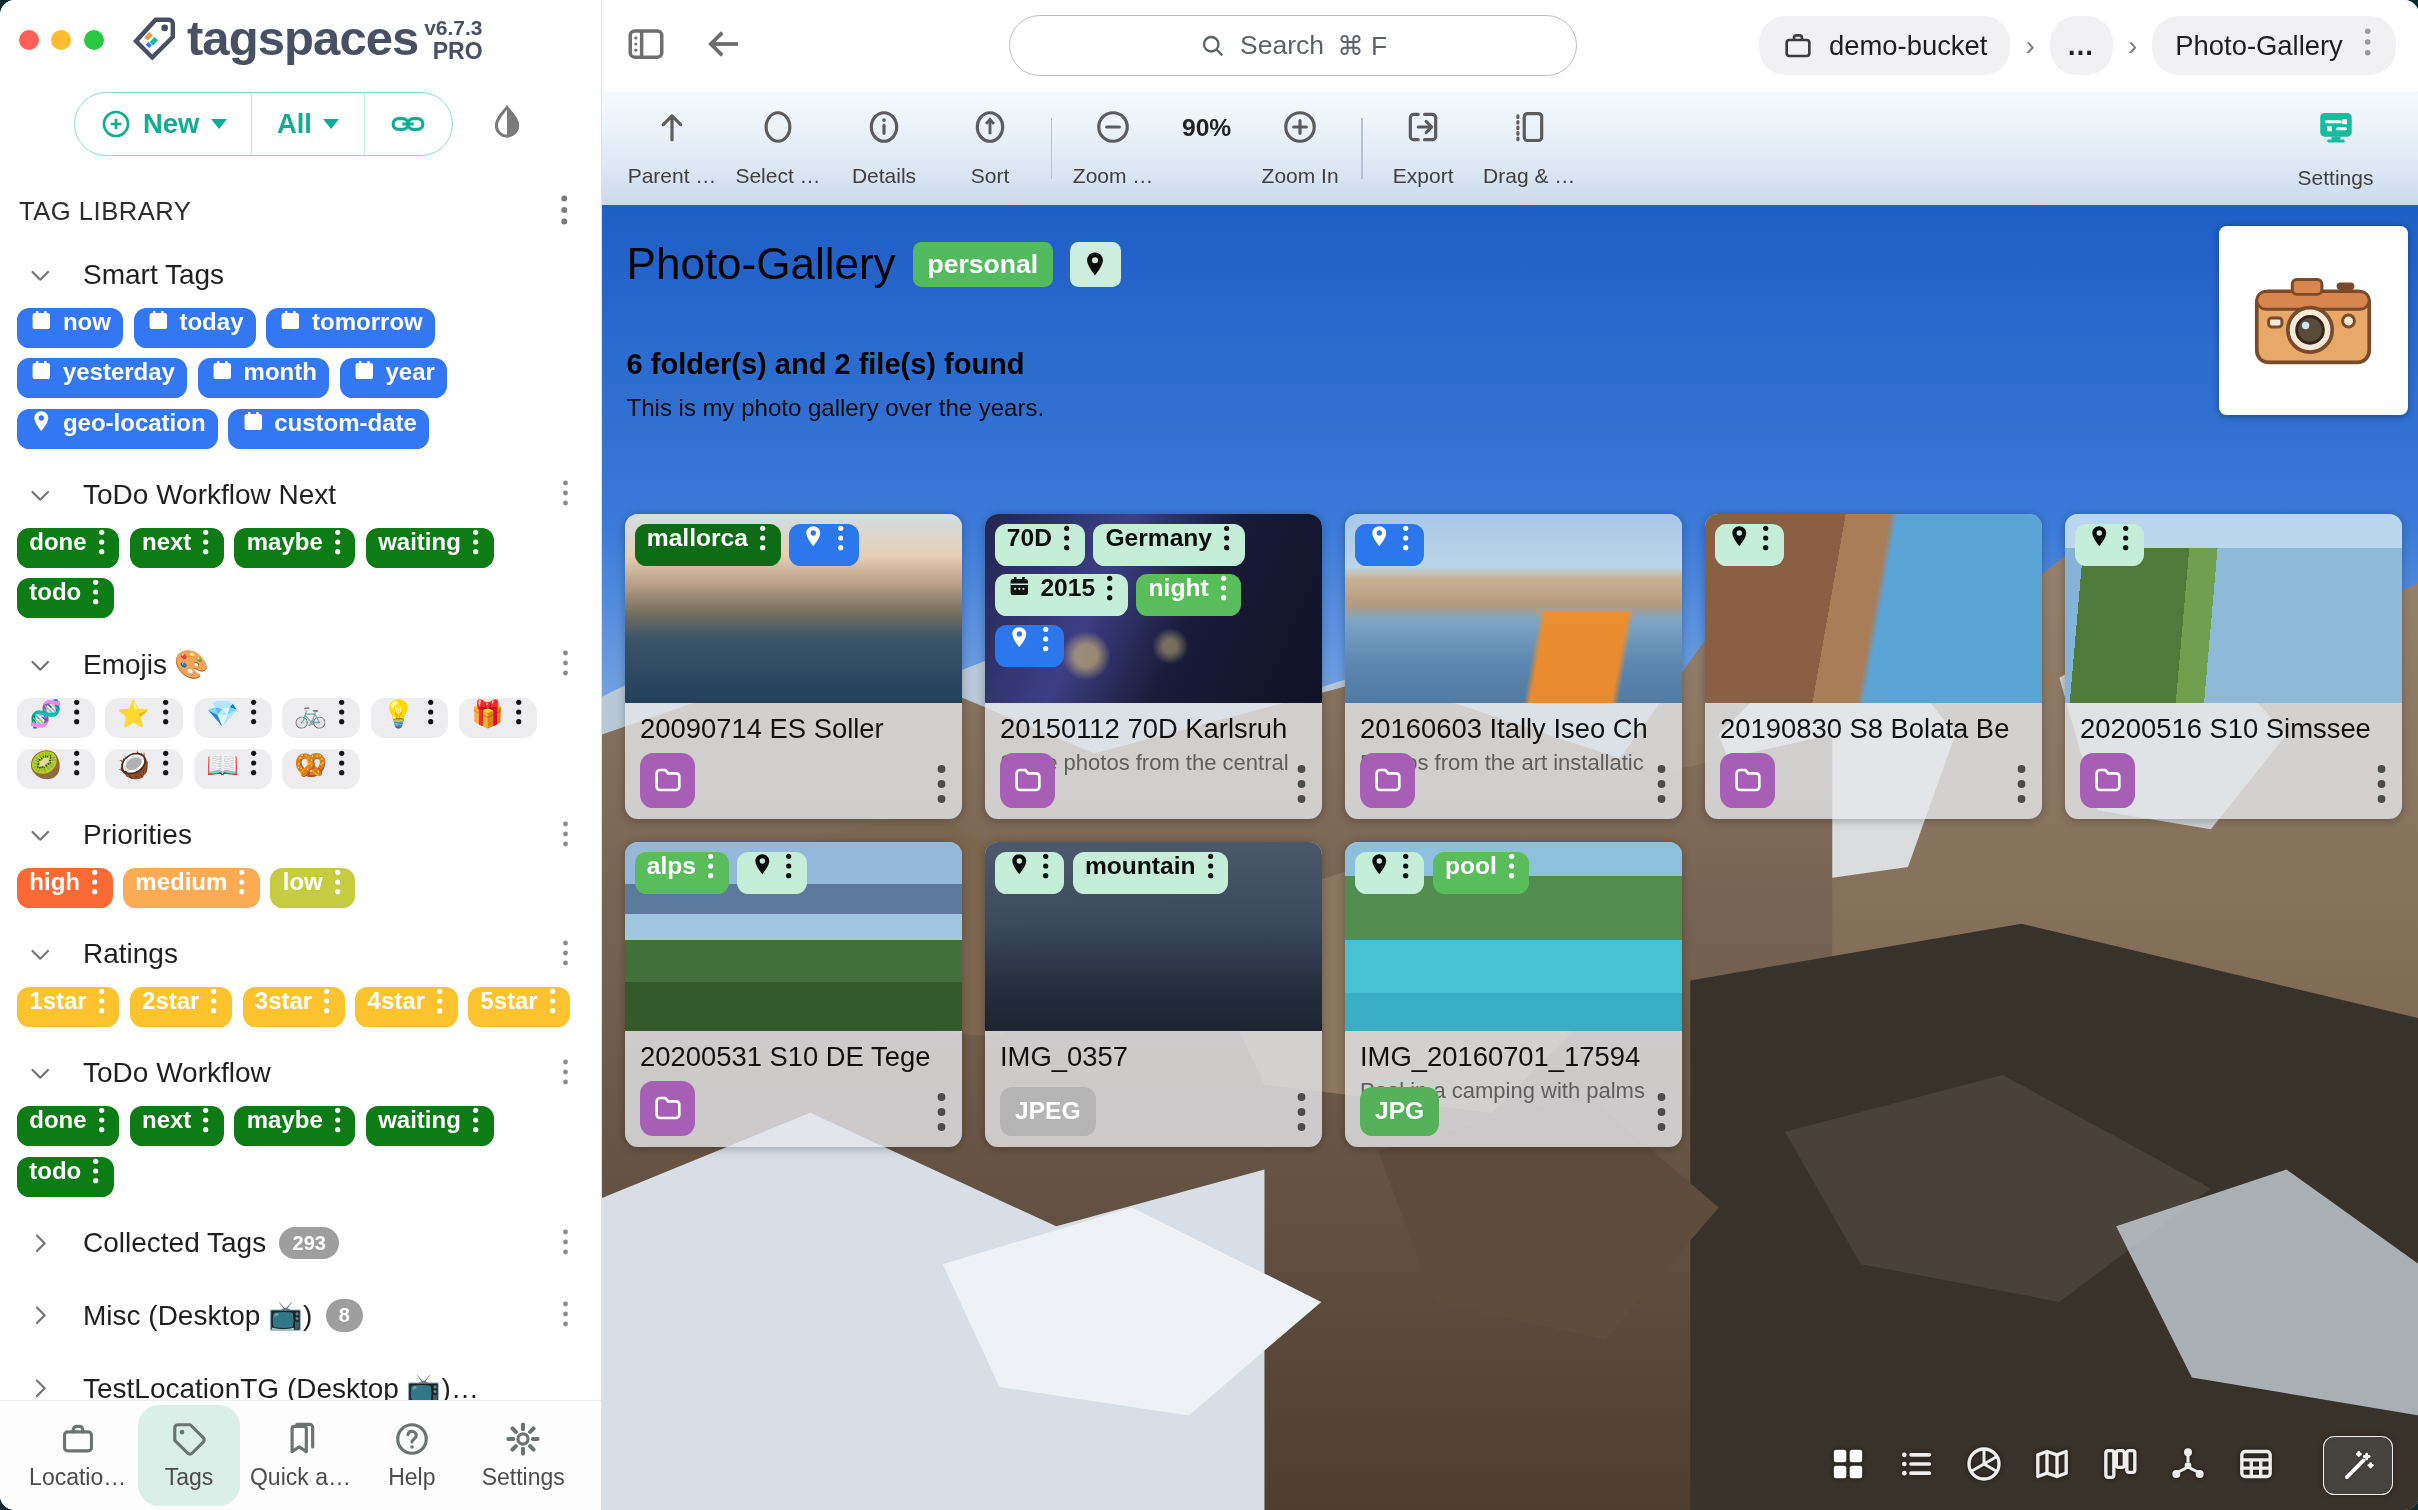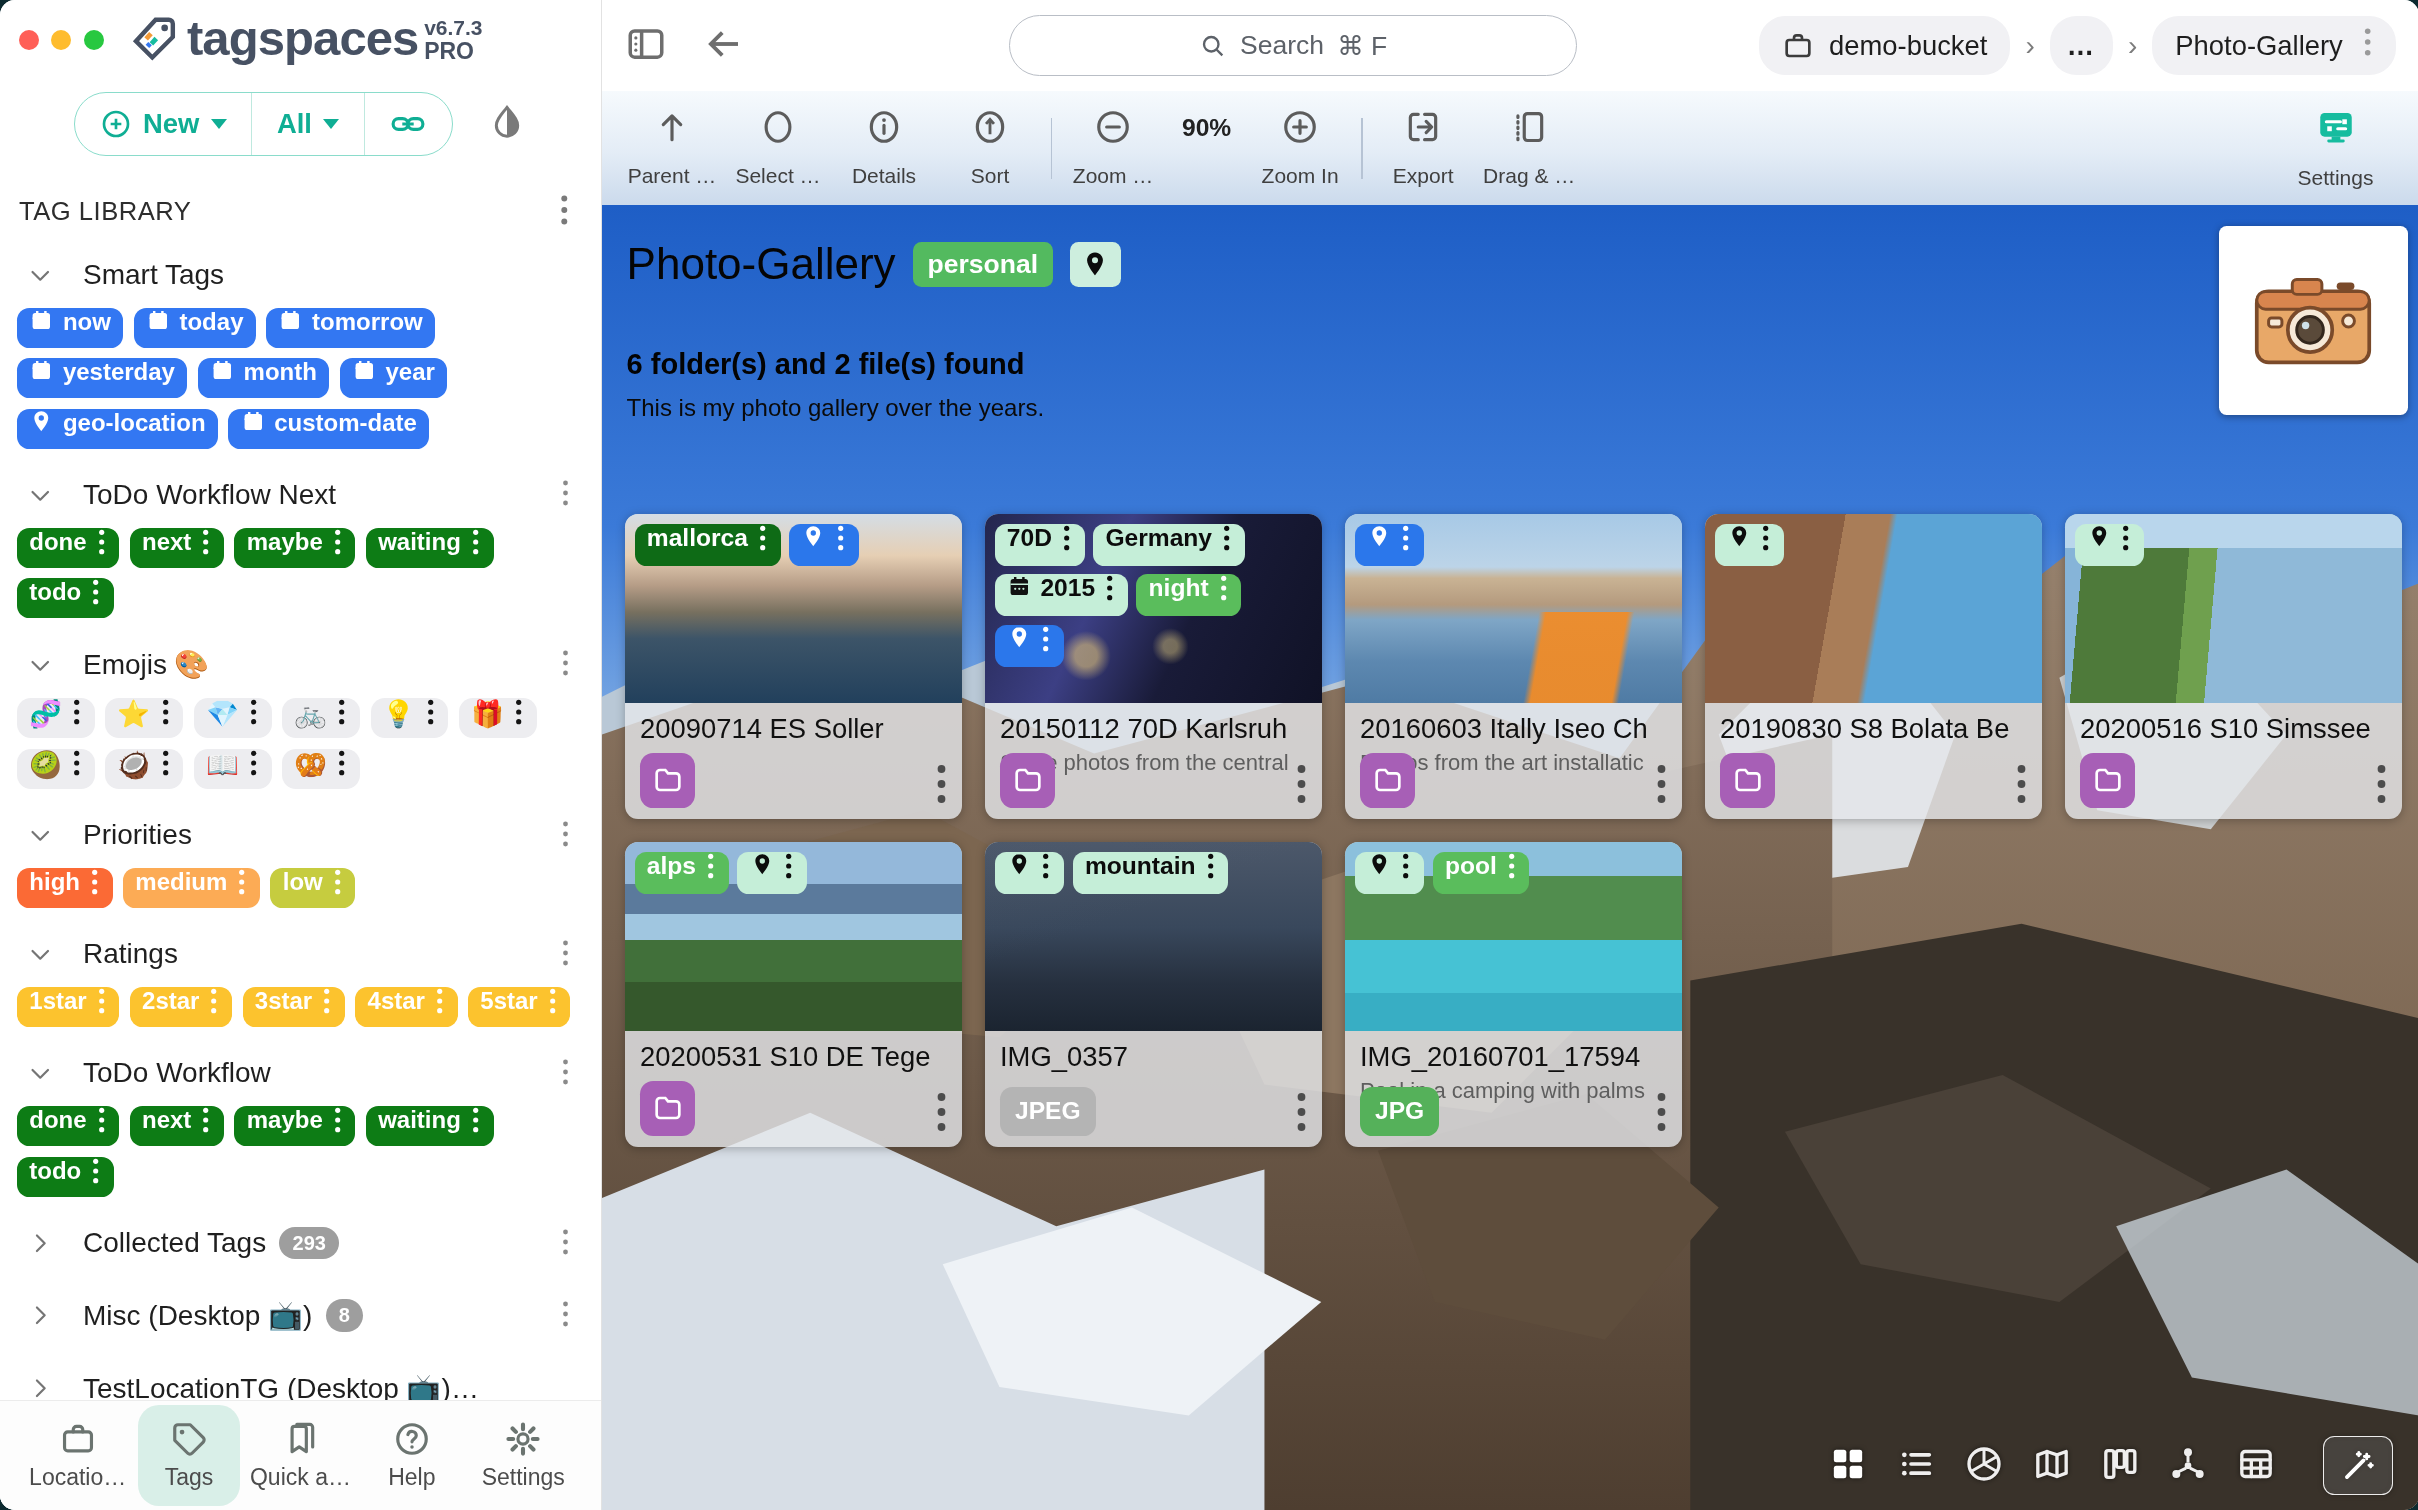--- a/index.html
+++ b/index.html
@@ -8,21 +8,21 @@
 
   
   .sidebar { width:602px; min-width:602px; background:#fff; border-right:0.9px solid #e2e2e2; display:flex; flex-direction:column; position:relative; }
   .titlebar { height:79px; display:flex; align-items:center; padding:0 19px; }
   .lights { display:flex; gap:12.3px; margin-right:24.6px; }
   .light { width:20px; height:20px; border-radius:50%; }
   .logo { display:flex; align-items:flex-start; gap:5.7px; }
   .logo svg { width:53px; height:53px; }
   .logo-text { font-size:49px; font-weight:bold; color:#44506278; letter-spacing:-0.9px; color:#475163; line-height:53px; }
   .logo-ver { font-size:21px; color:#475163; font-weight:bold; line-height:21px; padding-top:5.7px; }
-  .logo-pro { font-size:23px; color:#475163; font-weight:bold; text-align:left; }
+  .logo-pro { font-size:23px; color:#475163; font-weight:bold; text-align:right; }
 
   .side-actions { display:flex; align-items:center; padding:13.2px 26.5px 9.5px 74px; gap:34px; }
   .btn-group { display:flex; border:1.9px solid #8adccb; border-radius:32px; height:64px; align-items:stretch; color:#0fae94; overflow:hidden; }
   .btn-seg { display:flex; align-items:center; gap:11.4px; padding:0 24.6px; font-size:27.4px; font-weight:bold; border-right:1.9px solid #bfe9df; cursor:pointer; }
   .btn-seg:last-child { border-right:none; }
   .btn-seg svg { width:32px; height:32px; }
   .caret { width:0; height:0; border-left:8.5px solid transparent; border-right:8.5px solid transparent; border-top:10.4px solid #0fae94; }
   .contrast-btn svg { width:40px; height:40px; }
 
   .taglib-row { display:flex; align-items:center; justify-content:space-between; padding:28px 24.6px 5.7px 19px; }

